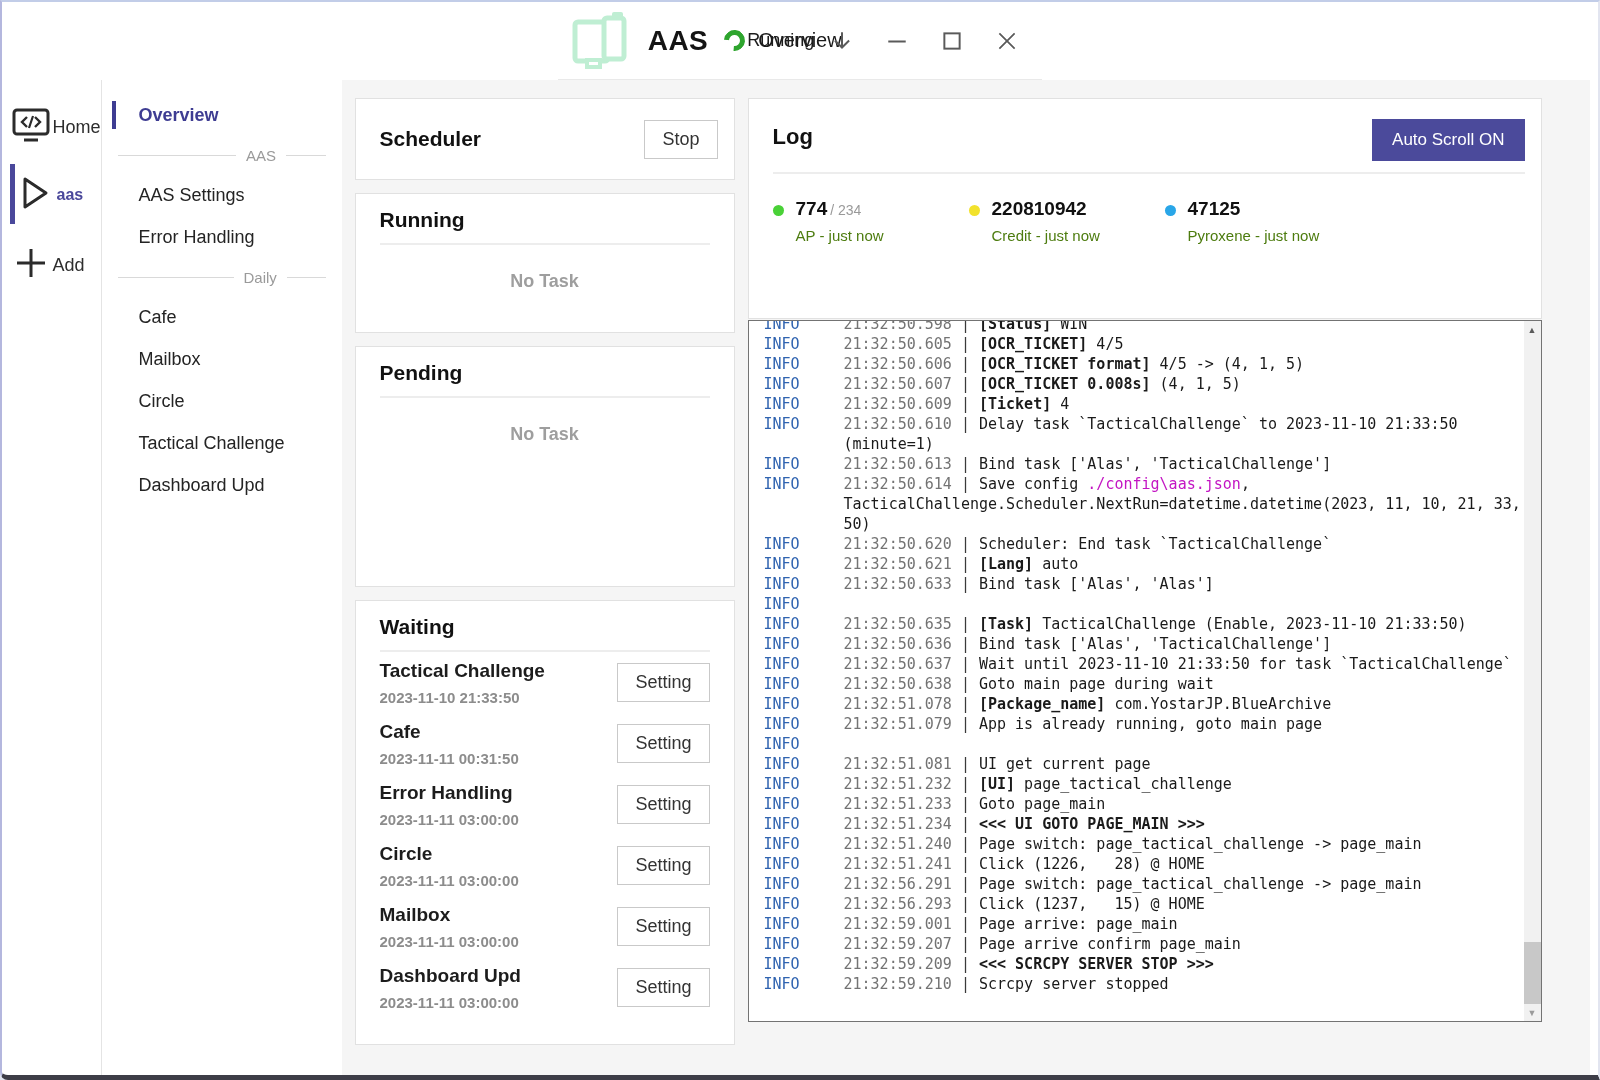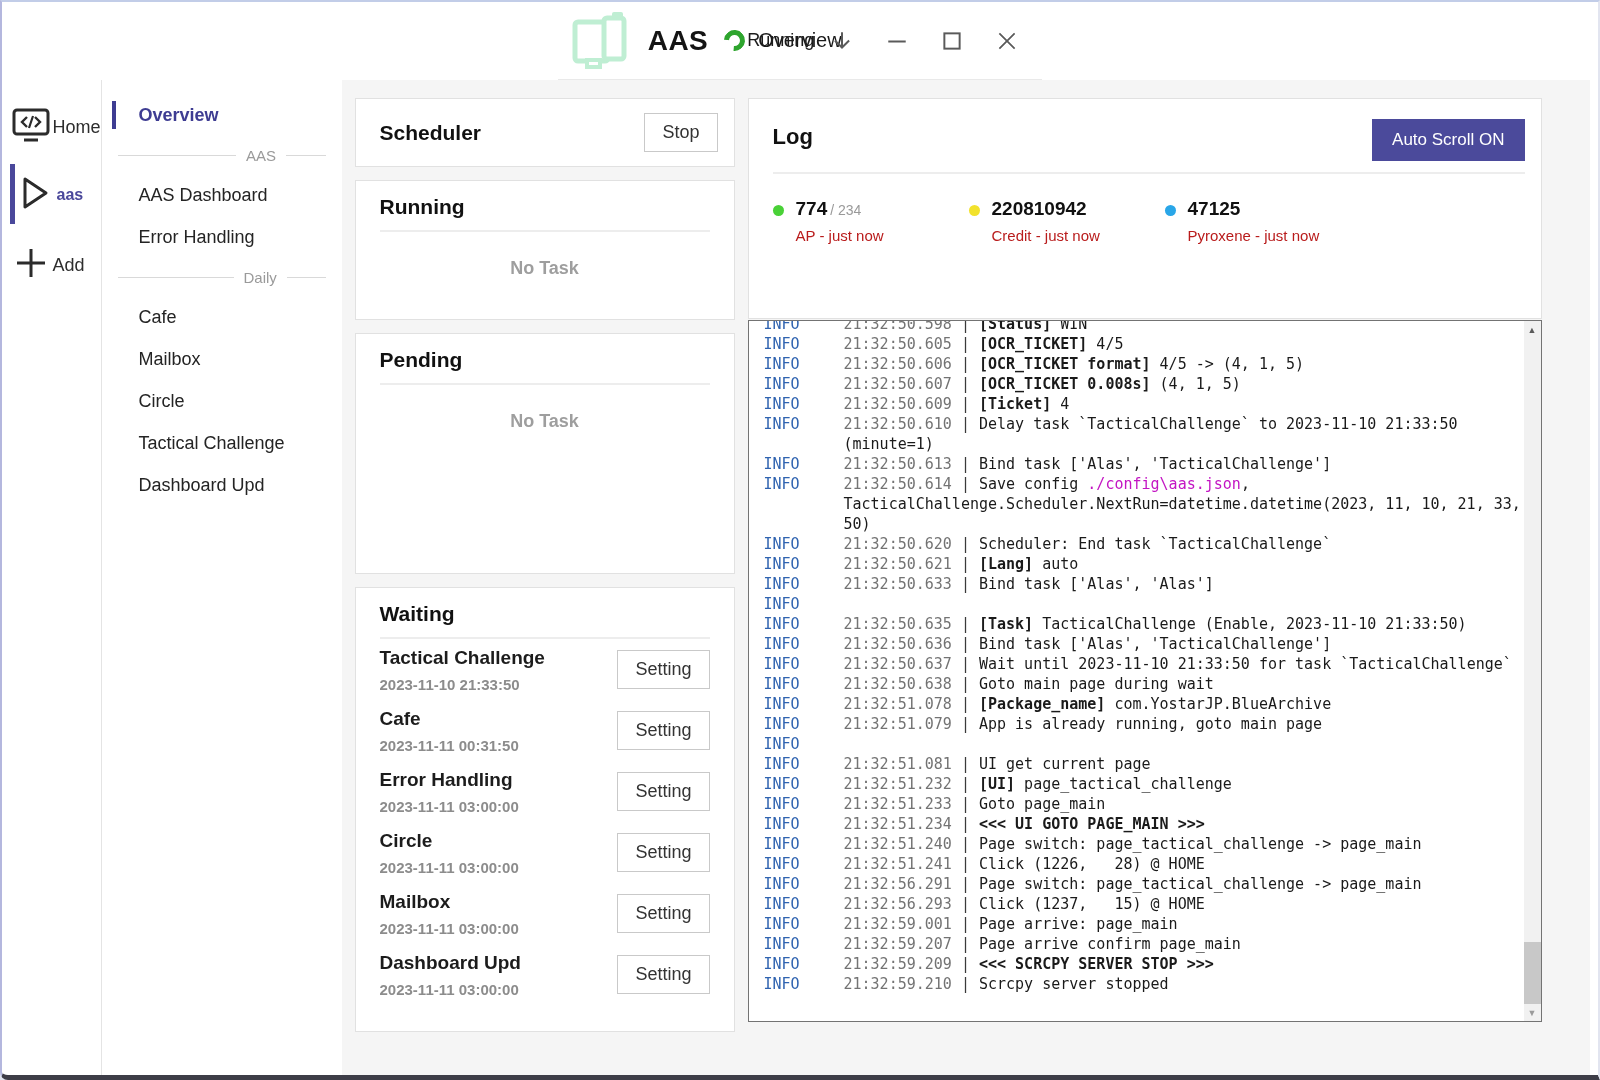--- a/index.html
+++ b/index.html
@@ -44,40 +44,40 @@
 
   .content { flex:1; background:#f5f5f5; padding:18px 48px 53px 13px; display:flex; gap:13px; align-items:stretch; overflow:hidden; }
   .col-left { flex:0 0 380px; display:flex; flex-direction:column; gap:13px; align-self:flex-start; }
   .col-right { flex:1; display:flex; flex-direction:column; gap:1px; min-width:0; }
 
   .card { background:#fff; border:1px solid #e1e1e1; }
   .card-title { font-size:21px; font-weight:bold; color:#111; }
   .card-divider { height:2px; background:#ededed; margin-top:11px; }
   .btn-outline { font-size:18px; color:#333; background:#fff; border:1px solid #c9c9c9; padding:8px 17px; cursor:pointer; font-family:inherit; }
 
-  .scheduler-card { height:69px; display:flex; align-items:center; justify-content:space-between; padding:0 16px 0 24px; }
+  .scheduler-card { height:82px; display:flex; align-items:center; justify-content:space-between; padding:0 16px 0 24px; }
   .running-card { height:140px; padding:14px 24px 0; }
   .pending-card { height:241px; padding:14px 24px 0; }
   .no-task { text-align:center; color:#9e9e9e; font-size:18px; font-weight:bold; margin-top:26px; }
 
   .waiting-card { height:445px; padding:14px 24px 0; }
   .task-row { display:flex; align-items:center; justify-content:space-between; height:61px; }
   .task-name { font-size:19px; font-weight:bold; color:#1c1c1c; }
   .task-time { font-size:15px; font-weight:bold; color:#8c8c8c; margin-top:7px; }
 
   .log-card { flex:0 0 221px; padding:14px 16px 0 24px; }
   .log-head { display:flex; align-items:center; justify-content:space-between; }
   .log-title { font-size:22px; font-weight:bold; color:#111; }
   .autoscroll-btn { background:var(--accent,#4b4a9b); color:#fff; font-size:17px; border:none; padding:11px 20px; cursor:pointer; font-family:inherit;margin-top:6px; }
   .stats { display:flex; margin-top:24px; }
   .stat { width:196px; display:flex; gap:12px; }
   .stat-dot { width:11px; height:11px; border-radius:50%; margin-top:7px; flex:0 0 11px; }
   .stat-value { font-size:19px; font-weight:bold; color:#111; }
   .stat-suffix { font-size:14px; color:#999; font-weight:normal; margin-left:3px; }
-  .stat-label { font-size:15px; color:#b91c1c; margin-top:7px; }
+  .stat-label { font-size:15px; color:#4d7c0f; margin-top:7px; }
 
   .logbox { flex:1; background:#fff; border:1px solid #737373; display:flex; overflow:hidden; min-height:0; }
   .log-lines { flex:1; min-width:0; padding-left:15px; margin-top:-7px; font-family:"DejaVu Sans Mono", monospace; font-size:15px; line-height:20px; color:#1a1a1a; overflow:hidden; }
   .log-entry { display:flex; }
   .log-level { flex:0 0 80px; color:#2f63b0; white-space:pre; }
   .log-body { flex:0 0 680px; max-width:680px; white-space:pre-wrap; overflow-wrap:break-word; }
   .log-time { color:#737373; }
   .log-pipe { color:#3a3a3a; }
   .seg-b { font-weight:bold; }
   .seg-m { color:#c315c3; }
@@ -154,21 +154,21 @@
         <svg width="42" height="42" viewBox="0 0 42 42">
           <path d="M21 7v28M7 21h28" stroke="#2b2b2b" stroke-width="3"></path>
         </svg>
         <span class="rail-label">Add</span>
       </div>
     </nav>
 
     <nav class="menu">
         <div class="menu-item active">Overview</div>
         <div class="menu-divider">AAS</div>
-        <div class="menu-item">AAS Dashboard</div>
+        <div class="menu-item">AAS Settings</div>
         <div class="menu-item">Error Handling</div>
         <div class="menu-divider">Daily</div>
         <div class="menu-item">Cafe</div>
         <div class="menu-item">Mailbox</div>
         <div class="menu-item">Circle</div>
         <div class="menu-item">Tactical Challenge</div>
         <div class="menu-item">Dashboard Upd</div>
       </nav>
 
     <div class="content">

